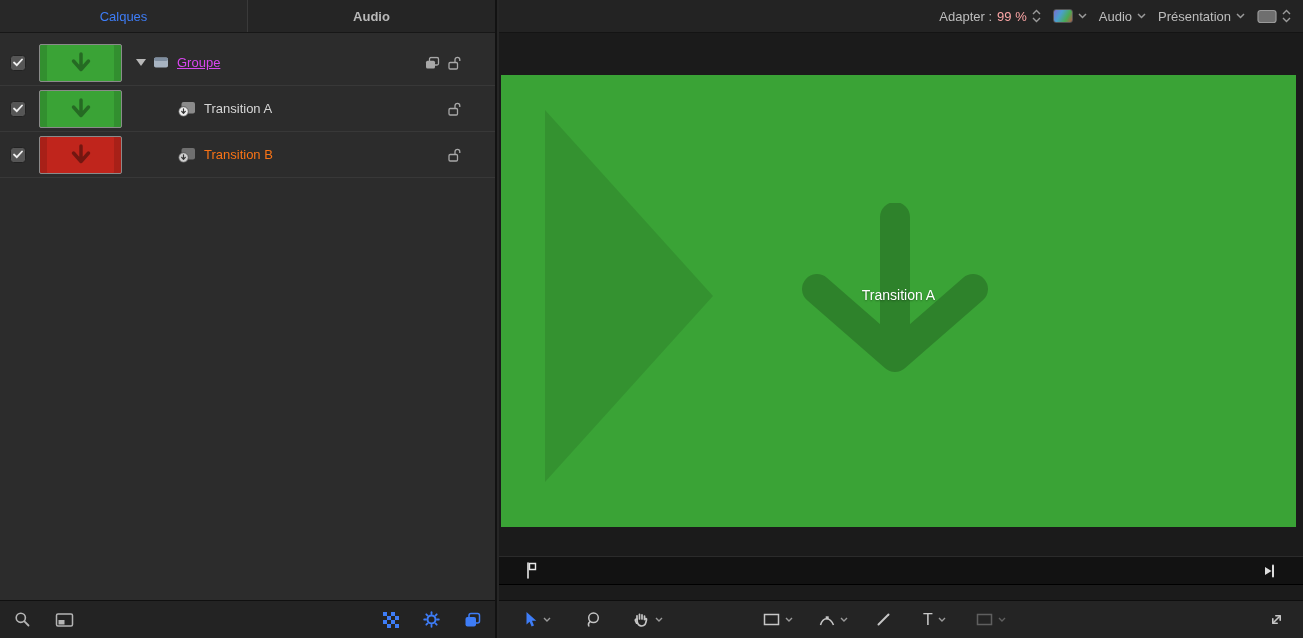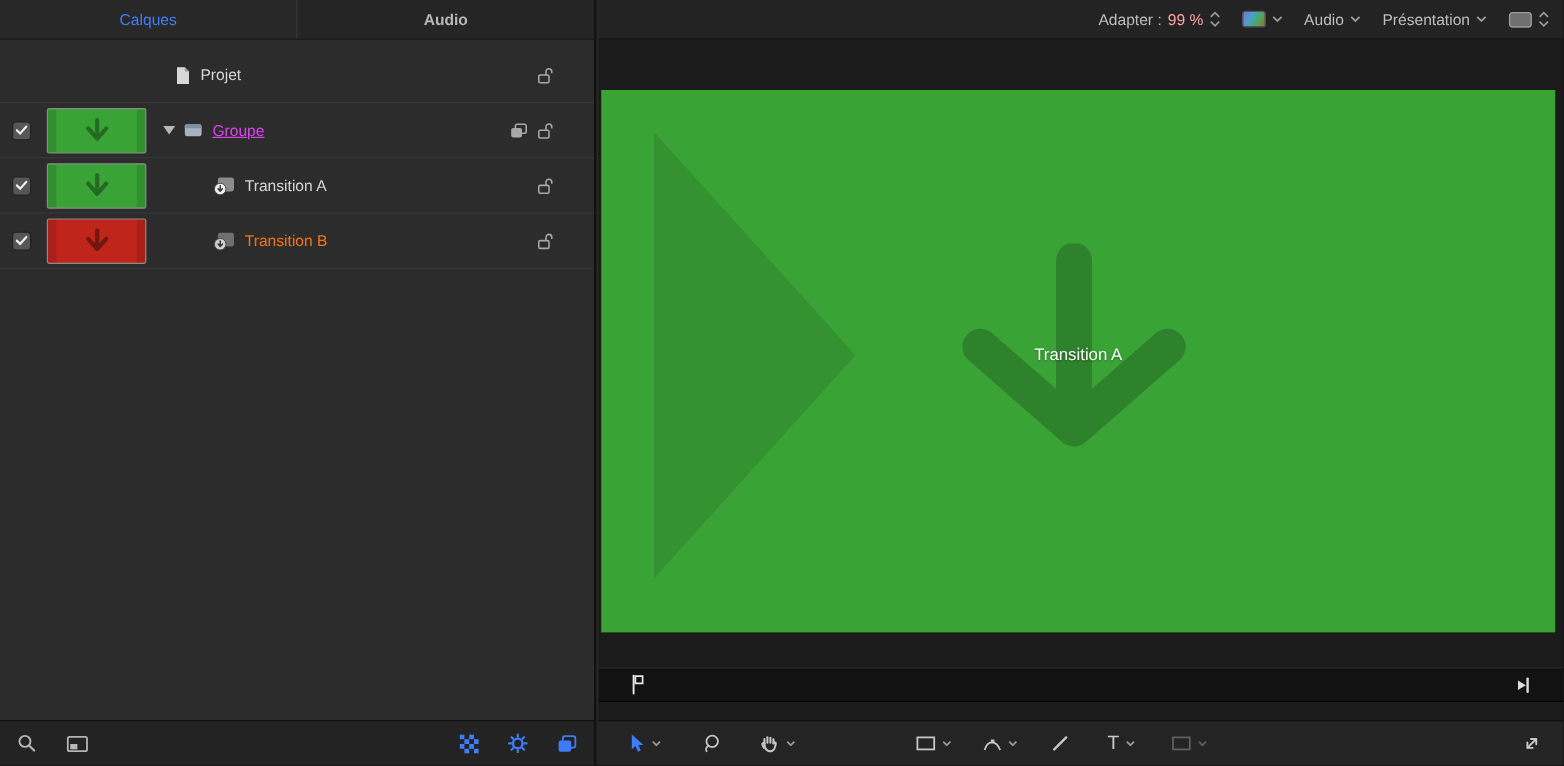--- a/index.html
+++ b/index.html
@@ -39,21 +39,21 @@
   .row-abs-stack { position:absolute; right:55px; top:50%; transform:translateY(-50%); display:flex; }
   .left-bottom-bar { position:absolute; left:0; right:0; bottom:0; height:38px;
     background:#232323; border-top:1px solid #101010; display:flex; align-items:center; padding:0 14px; }
   .lb-icon { display:flex; align-items:center; }
   .lb-left-gap { margin-right:24px; }
   .lb-right { margin-left:auto; display:flex; align-items:center; gap:24px; }
   
   .right-panel { position:absolute; left:499px; top:0; width:804px; height:638px; background:#1c1c1c; }
   .canvas-toolbar { position:absolute; top:0; left:0; right:0; height:33px; background:#232323;
     border-bottom:1px solid #141414; display:flex; align-items:center; justify-content:flex-end;
-    gap:18px; padding-right:12px; font-size:13px; color:#bdbdbd; }
+    gap:12px; padding-right:12px; font-size:13px; color:#bdbdbd; }
   .ctl { display:flex; align-items:center; gap:5px; }
   .dim-text { color:#fca5a5; }
   .swatch { width:20px; height:14px; border-radius:3px; border:1px solid #555;
     background:linear-gradient(120deg,#7b6fd0 0%,#4a9fd0 35%,#4aab55 70%,#b55a4a 100%); }
   .canvas-area { position:absolute; top:33px; left:0; right:0; height:567px; background:#1b1b1b; }
   .stage { position:absolute; left:2px; top:42px; width:795px; height:452px; background:#3aa336; overflow:hidden; }
   .stage-triangle { position:absolute; left:44px; top:35px; }
   .stage-arrow { position:absolute; left:284px; top:128px; }
   .stage-label { position:absolute; left:0; right:0; top:212px; text-align:center;
     color:#ffffff; font-size:14px; text-shadow:0 1px 2px rgba(0,0,0,0.35); }
@@ -81,36 +81,20 @@
 
   <div class="left-panel">
 
     <div class="tab-bar">
       <div class="tab active">Calques</div>
       <div class="tab">Audio</div>
     </div>
 
     <div class="layer-list">
 
-      <div class="layer-row">
-        <span class="indent-projet"></span>
-        <span class="icon-gap">
-          <svg width="13" height="16" viewBox="0 0 13 16">
-              <path d="M1.5 1 H8 L11.5 4.5 V15 H1.5 Z" fill="#d8d8d8"></path>
-              <path d="M8 1 L11.5 4.5 H8 Z" fill="#9a9a9a"></path>
-            </svg>
-        </span>
-        <span class="row-label">Projet</span>
-        <span class="row-abs-lock">
-          <svg width="15" height="15" viewBox="0 0 15 15">
-              <rect x="1" y="7" width="8.5" height="6.5" rx="1.2" fill="none" stroke="#a8a8a8" stroke-width="1.3"></rect>
-              <path d="M7 7 V4.2 A2.4 2.4 0 0 1 11.8 4.2 V5.6" fill="none" stroke="#a8a8a8" stroke-width="1.3"></path>
-            </svg>
-        </span>
-      </div>
 
       <div class="layer-row">
         <span class="checkbox">
           <svg width="10" height="9" viewBox="0 0 10 9">
               <path d="M1 4.5 L3.8 7.2 L9 1.5" stroke="#efefef" stroke-width="1.8" fill="none" stroke-linecap="round"></path>
             </svg>
         </span>
         <span class="thumb green">
           <svg width="26" height="26" viewBox="0 0 26 26">
               <path d="M13 4 V17 M5.5 11 L13 19.5 L20.5 11" stroke="rgba(0,0,0,0.35)" stroke-width="3.5" fill="none" stroke-linecap="round" stroke-linejoin="round"></path>

